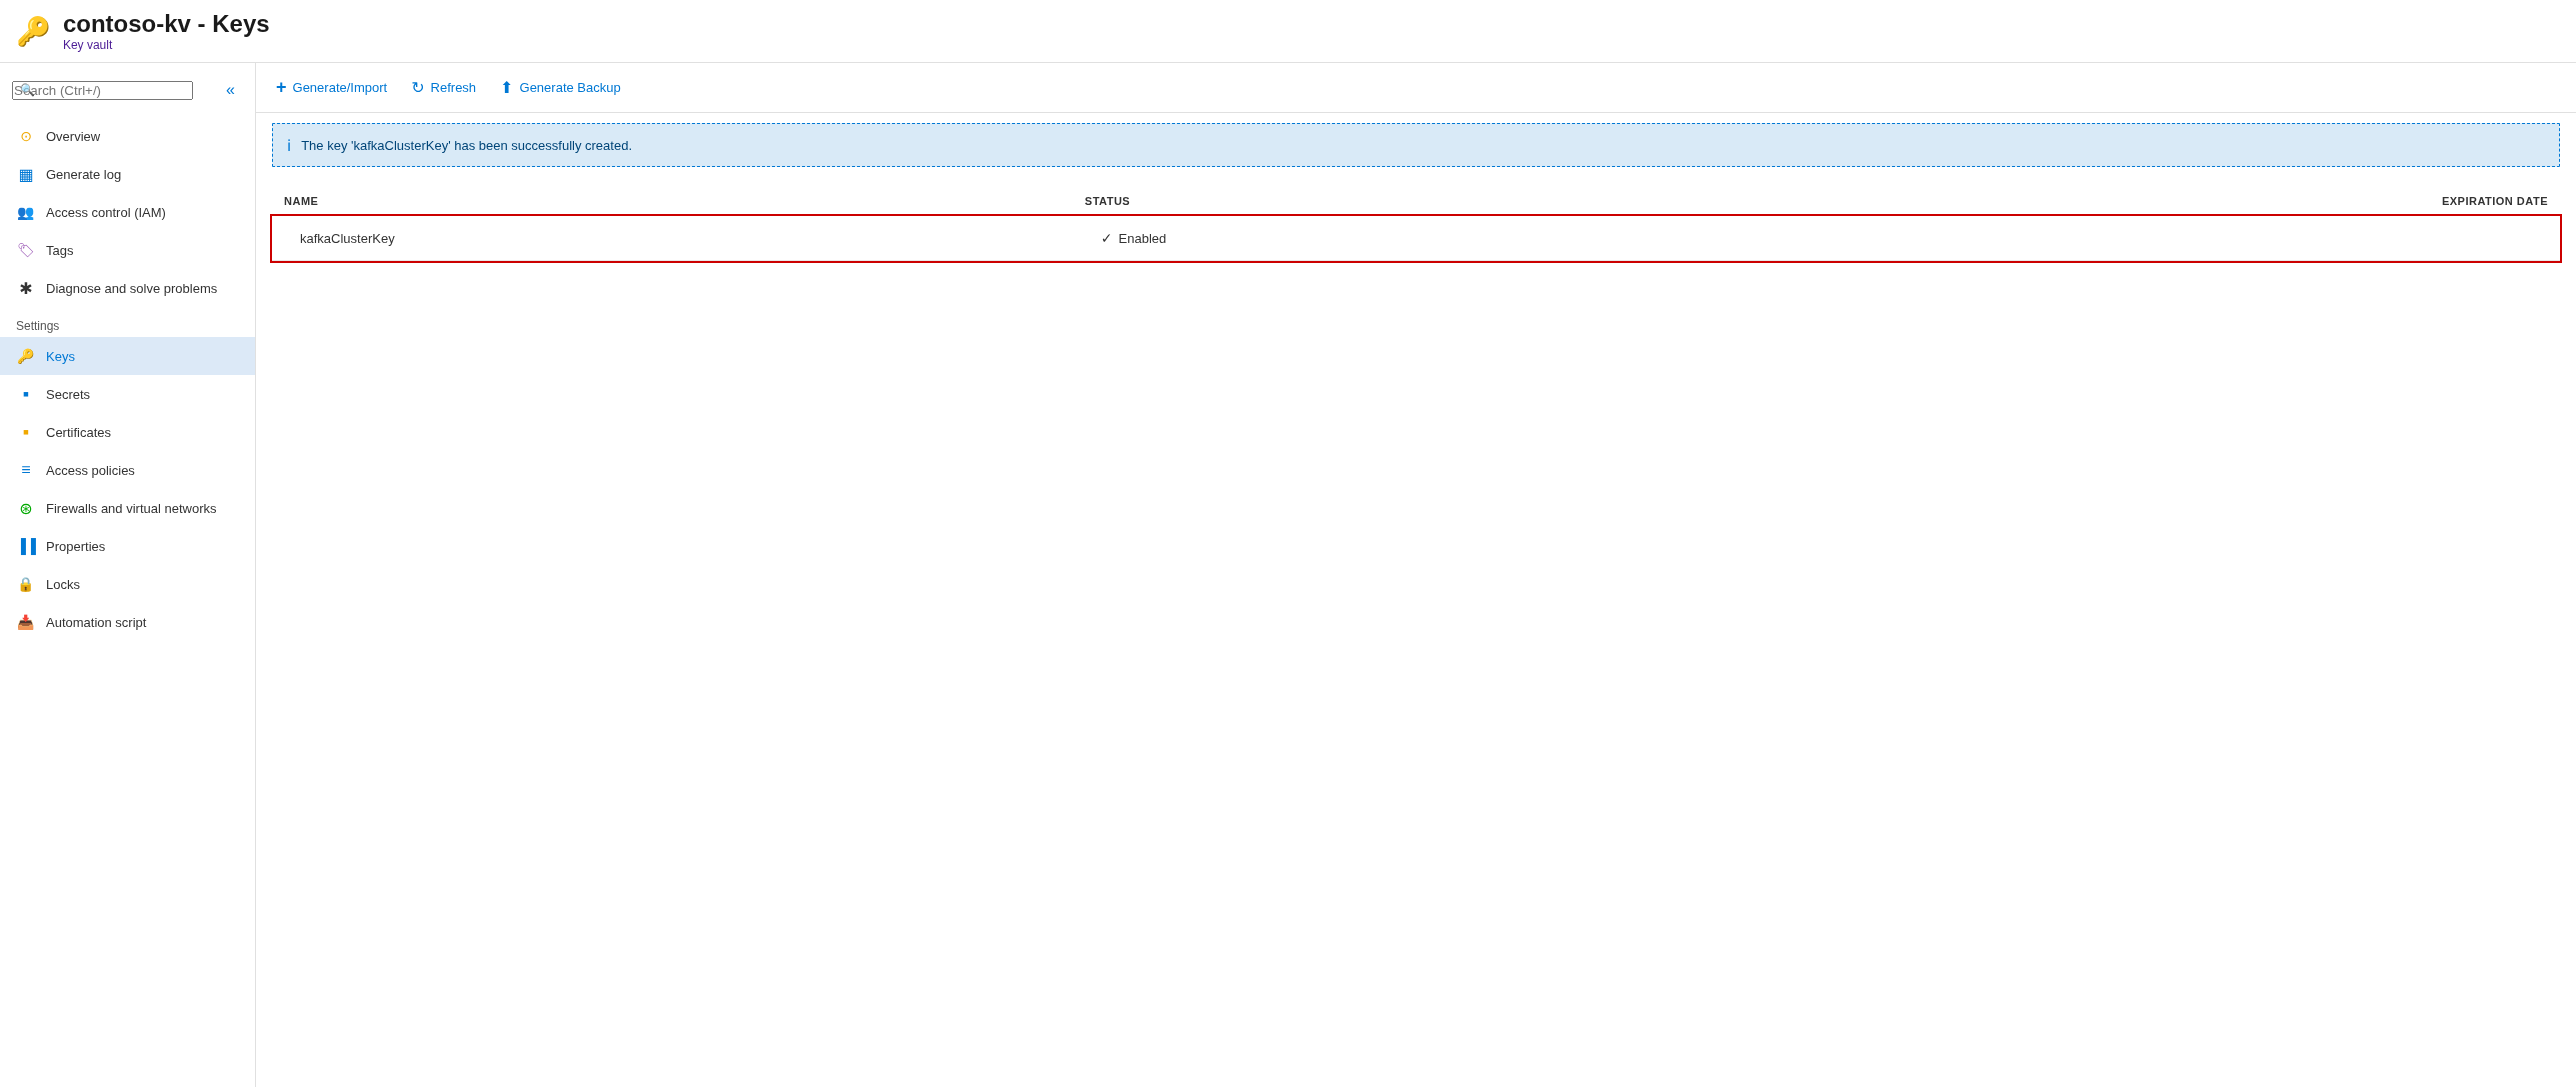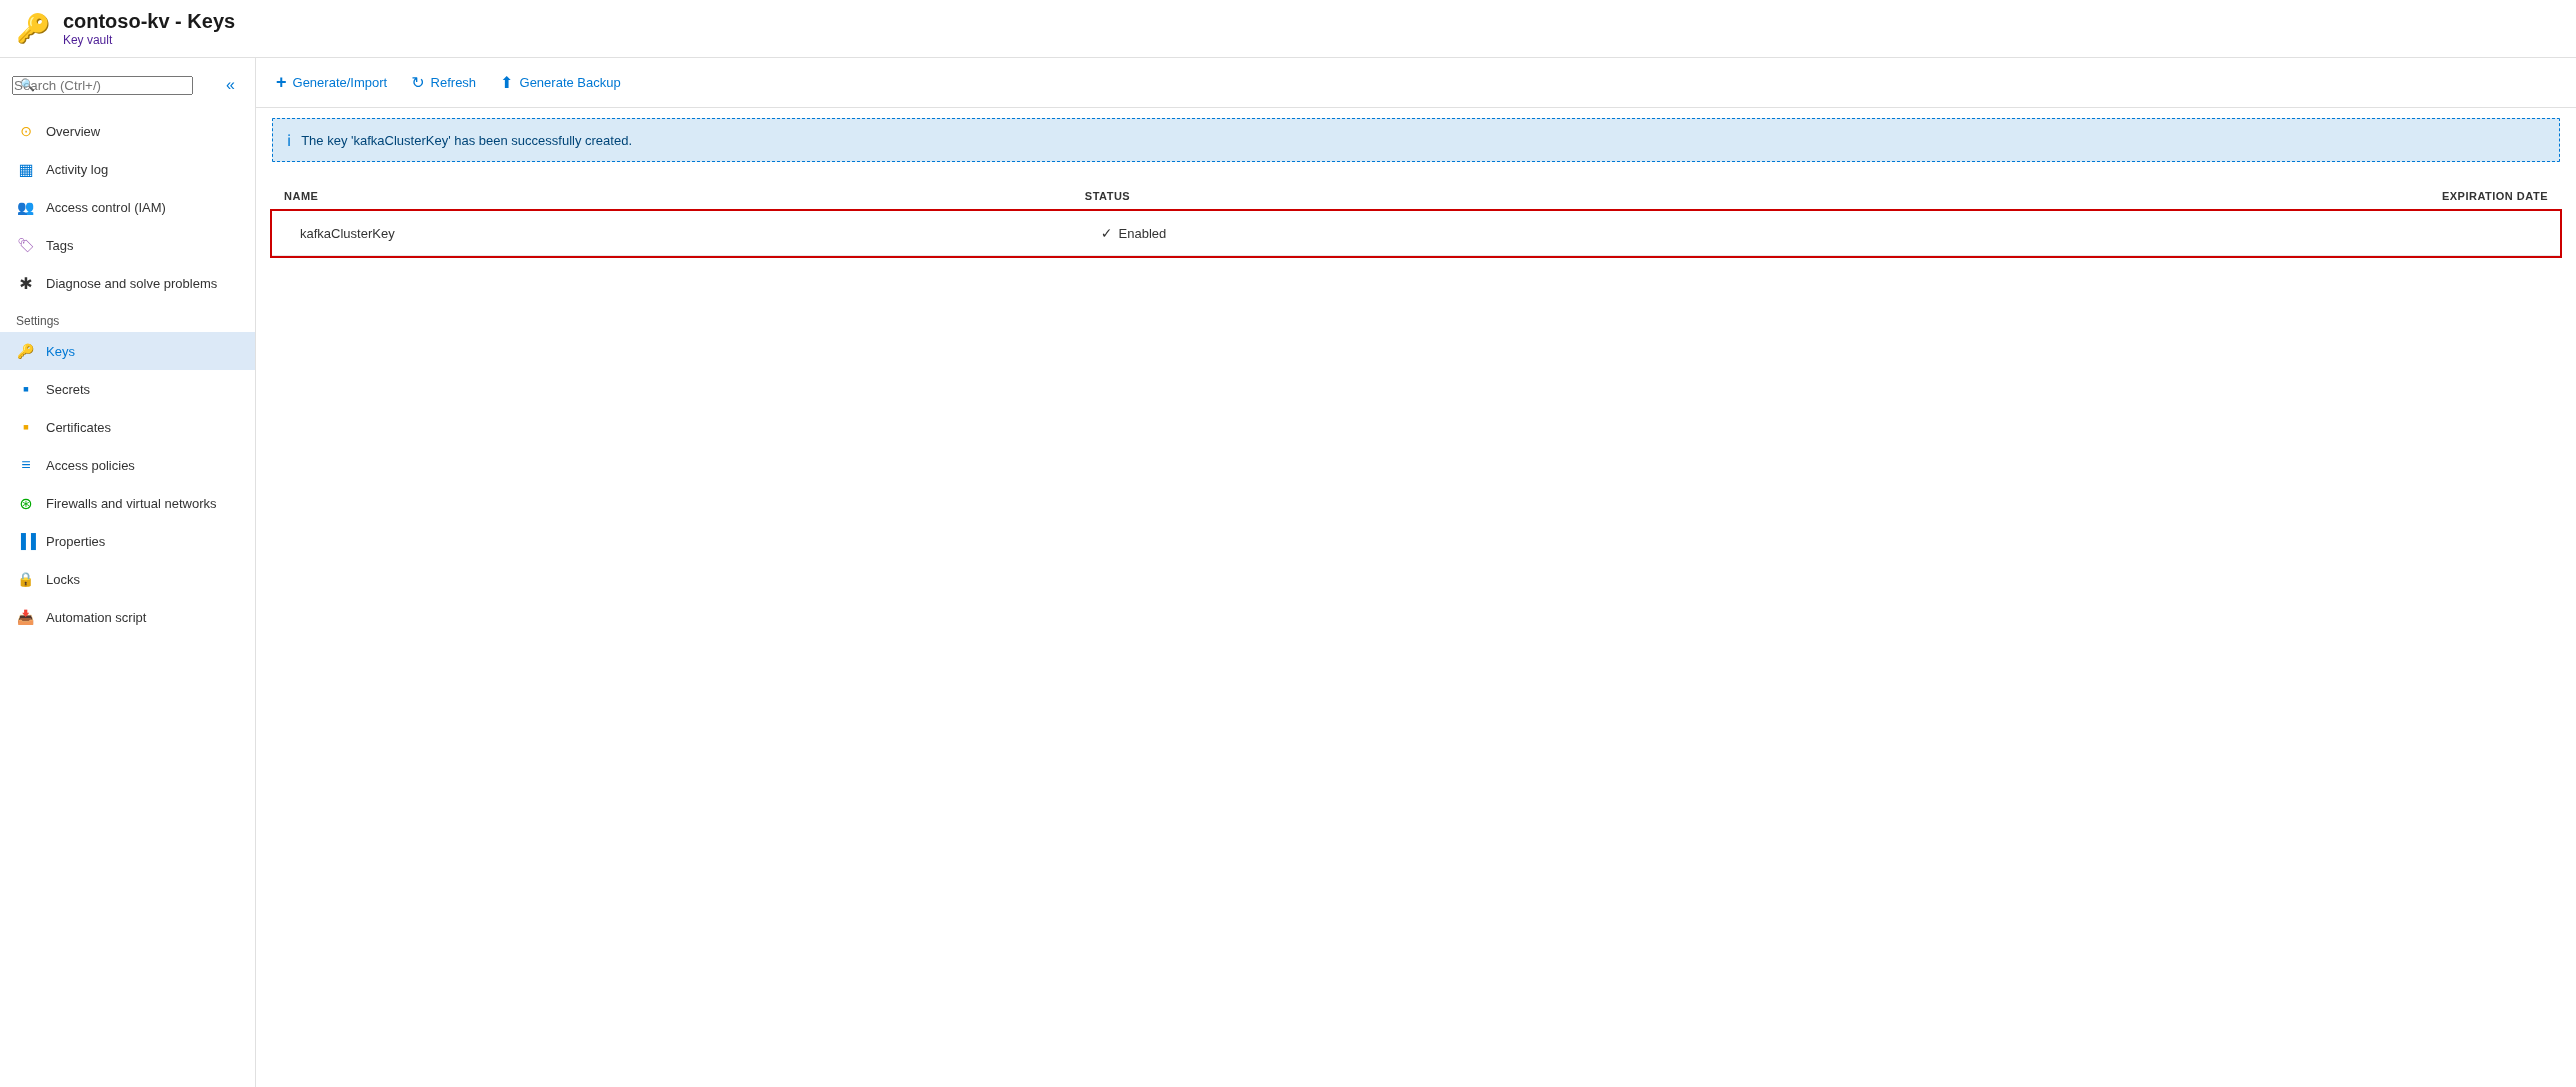--- a/index.html
+++ b/index.html
@@ -1,21 +1,21 @@
 <!DOCTYPE html>
 <html><head>
   <meta charset="utf-8">
   <style>
     * { box-sizing: border-box; margin: 0; padding: 0; }
     body { font-family: 'Segoe UI', Arial, sans-serif; font-size: 14px; color: #333; background: #fff; display: flex; flex-direction: column; height: 100vh; overflow: hidden; }
 
     
     .header { display: flex; align-items: center; padding: 10px 16px; border-bottom: 1px solid #e0e0e0; background: #fff; }
     .header-icon { color: #f0a800; font-size: 28px; margin-right: 12px; }
-    .header-title { font-size: 20px; font-weight: 600; color: #1a1a1a; }
+    .header-title { font-size: 24px; font-weight: 600; color: #1a1a1a; }
     .header-subtitle { font-size: 12px; color: #4c1d95; }
 
     
     .layout { display: flex; flex: 1; overflow: hidden; }
 
     
     .sidebar { width: 256px; min-width: 256px; border-right: 1px solid #e0e0e0; overflow-y: auto; background: #fff; }
     .search-wrapper { position: relative; }
     .search-wrapper .search-icon-inner { position: absolute; left: 8px; top: 50%; transform: translateY(-50%); color: #666; font-size: 12px; }
 
@@ -72,21 +72,21 @@
       </div>
       <button class="collapse-btn">«</button>
     </div>
 
     <div class="sidebar-item">
       <span class="item-icon" style="color:#f0a800;">⊙</span>
       <span>Overview</span>
     </div>
     <div class="sidebar-item">
       <span class="item-icon" style="color:#0078d4; font-size:16px;">▦</span>
-      <span>Activity log</span>
+      <span>Generate log</span>
     </div>
     <div class="sidebar-item">
       <span class="item-icon" style="color:#0078d4;">👥</span>
       <span>Access control (IAM)</span>
     </div>
     <div class="sidebar-item">
       <span class="item-icon" style="color:#9b59b6;">🏷</span>
       <span>Tags</span>
     </div>
     <div class="sidebar-item">

